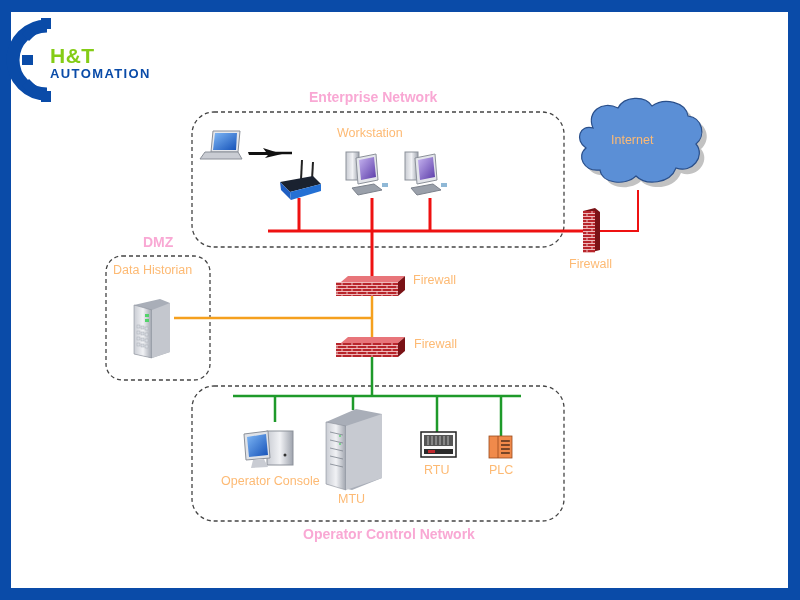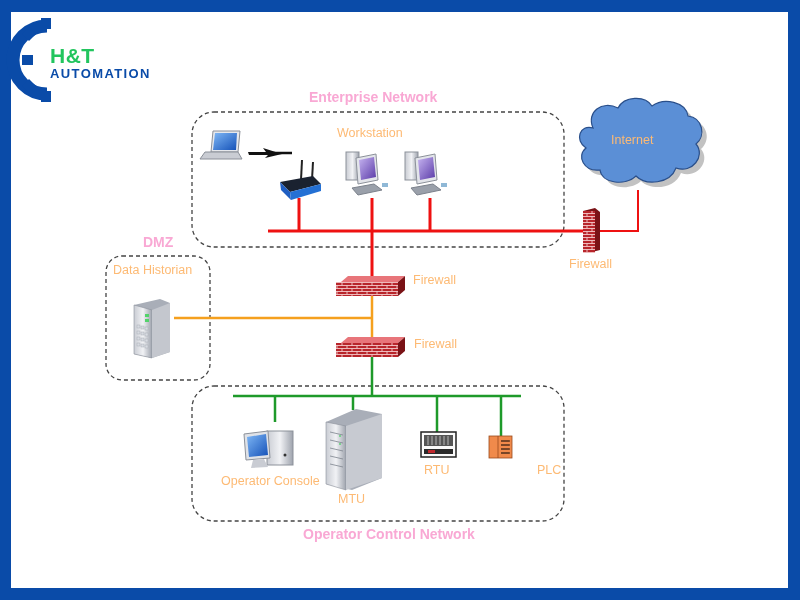--- a/index.html
+++ b/index.html
@@ -1,21 +1,21 @@
 <!DOCTYPE html>
 <html><head>
 <meta charset="utf-8">
 <style>
   html, body { margin: 0; padding: 0; }
   body { width: 800px; height: 600px; background: #0a4ba8; position: relative; overflow: hidden; font-family: "Liberation Sans", sans-serif; }
   .canvas { position: absolute; left: 11px; top: 12px; width: 777px; height: 576px; background: #ffffff; }
   .lbl { position: absolute; color: #1a1a1a; font-family: "Liberation Sans", sans-serif; white-space: nowrap; }
   .title { font-weight: bold; font-size: 14px; color: #f9a8d4; }
   .small { font-size: 12.5px; color: #fdba74; }
-  .brand-ht { position: absolute; left: 50px; top: 44px; font-family: "Liberation Sans", sans-serif; font-weight: bold; font-size: 21px; color: #22c55e; letter-spacing: 0.5px; }
+  .brand-ht { position: absolute; left: 50px; top: 44px; font-family: "Liberation Sans", sans-serif; font-weight: bold; font-size: 21px; color: #84cc16; letter-spacing: 0.5px; }
   .brand-auto { position: absolute; left: 50px; top: 66px; font-family: "Liberation Sans", sans-serif; font-weight: bold; font-size: 13px; color: #0a4ba8; letter-spacing: 1.4px; }
   svg { position: absolute; left: 0; top: 0; }
 </style>
 </head>
 <body>
 
 <div class="canvas"></div>
 
 <svg width="800" height="600" viewBox="0 0 800 600">
   <defs>
@@ -210,14 +210,14 @@
 <div class="lbl small" style="left:337px; top:126px;">Workstation</div>
 <div class="lbl small" style="left:611px; top:133px;">Internet</div>
 <div class="lbl small" style="left:569px; top:257px;">Firewall</div>
 <div class="lbl title" style="left:143px; top:234px;">DMZ</div>
 <div class="lbl small" style="left:113px; top:263px;">Data Historian</div>
 <div class="lbl small" style="left:413px; top:273px;">Firewall</div>
 <div class="lbl small" style="left:414px; top:337px;">Firewall</div>
 <div class="lbl small" style="left:221px; top:474px;text-align:center;">Operator Console</div>
 <div class="lbl small" style="left:338px; top:492px;">MTU</div>
 <div class="lbl small" style="left:424px; top:463px;">RTU</div>
-<div class="lbl small" style="left:489px; top:463px;margin-left:48px;">PLC</div>
+<div class="lbl small" style="left:489px; top:463px;">PLC</div>
 <div class="lbl title" style="left:303px; top:526px;">Operator Control Network</div>
 
 </body></html>

